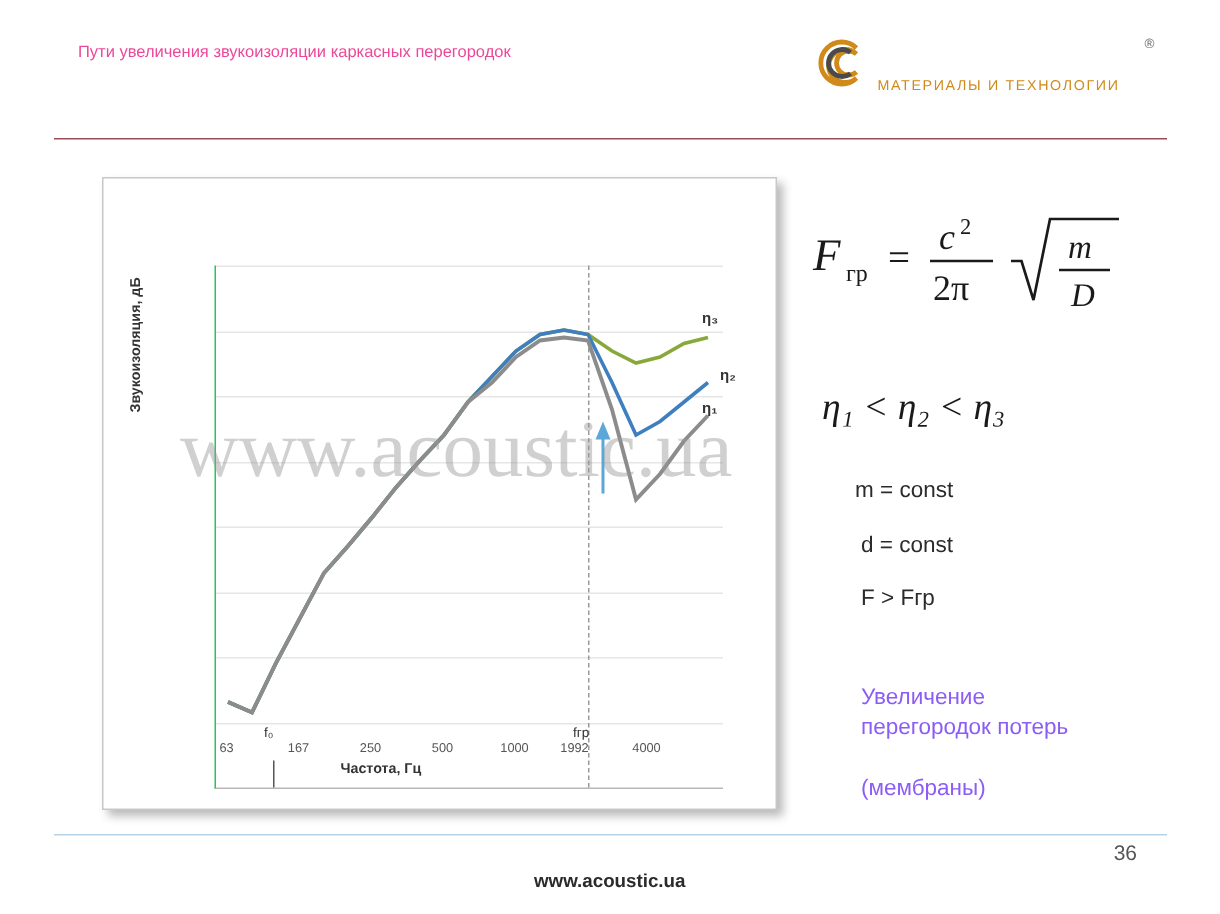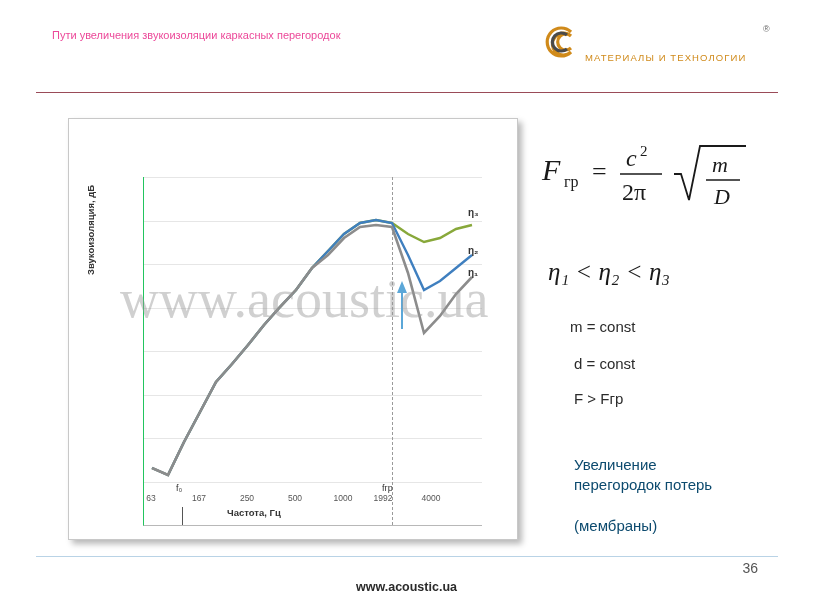--- a/index.html
+++ b/index.html
@@ -94,21 +94,21 @@
     font-family:"Liberation Serif", serif;color:#1a1a1a;
   }
   .eta-order{
     position:absolute;left:548px;top:258px;
     font-family:"Liberation Serif", serif;font-size:25px;font-style:italic;color:#1a1a1a;text-align:center;
   }
   .const-line{
     position:absolute;font-size:15px;color:#2b2b2b;
   }
   .note{
-    position:absolute;font-size:15px;color:#0c4a6e;line-height:1.35;
+    position:absolute;font-size:15px;color:#8b5cf6;line-height:1.35;
   }
 </style>
 </head>
 <body>
 
 <div class="slide-title">Пути увеличения звукоизоляции каркасных перегородок</div>
 
 <div class="logo">
   <svg class="logo-mark" viewBox="0 0 36 36">
     <path d="M30 8 A14 14 0 1 0 30 28 A11 11 0 1 1 30 12 A8 8 0 1 0 30 24" fill="none" stroke="#d08a1a" stroke-width="3.2"></path>
@@ -150,21 +150,21 @@
 
         <polyline fill="none" stroke="#8c8c8c" stroke-width="2.6" points="8,291 24,298 40,265 56,235 72,205 88,187 104,168 120,148 136,130 152,113 168,91 184,78 200,61 216,50 232,48 248,50 264,96 280,156 296,139 312,117 328,100"></polyline>
 
         <g>
           <line x1="258" y1="152" x2="258" y2="112" stroke="#5ba7d8" stroke-width="2"></line>
           <polygon points="258,104 253,116 263,116" fill="#5ba7d8"></polygon>
         </g>
       </svg>
 
       <div class="eta-lbl" style="left:324px;top:30px;">η₃</div>
-      <div class="eta-lbl" style="left:324px;top:68px;">η₂</div>
+      <div class="eta-lbl" style="left:336px;top:68px;">η₂</div>
       <div class="eta-lbl" style="left:324px;top:90px;">η₁</div>
 
       <div class="fmark" style="left:32px;top:306px;">f₀</div>
       <div class="fmark" style="left:238px;top:306px;">fгр</div>
     </div>
 
     <div class="xtick-wrap">
       <div class="xtick" style="left:8px;text-align:center;">63</div>
       <div class="xtick" style="left:56px;">167</div>
       <div class="xtick" style="left:104px;">250</div>

